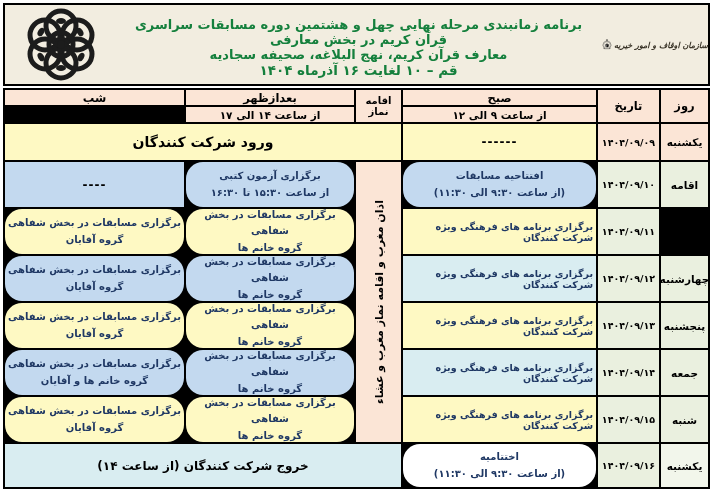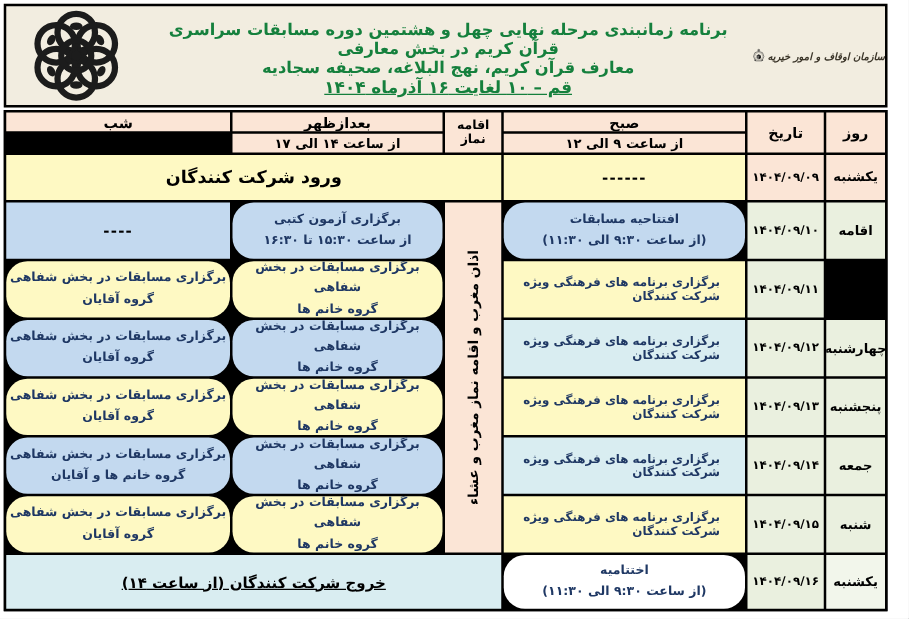--- a/index.html
+++ b/index.html
@@ -6,21 +6,21 @@
   .page{position:relative;width:727px;height:495px;background:#ffffff;overflow:hidden;
         font-family:"DejaVu Sans","Liberation Sans",sans-serif;font-weight:bold;}
   
   .banner{position:absolute;left:3px;top:3px;width:703px;height:79px;background:#F2EDE0;
           border:2px solid #000;display:flex;flex-direction:row;align-items:center;}
   .rosette{width:112px;display:flex;align-items:center;justify-content:center;}
   .titles{flex:1;display:flex;flex-direction:column;justify-content:flex-end;
           align-items:center;text-align:center;direction:rtl;color:#15803d;padding:7px 0 6px 0;height:66px;}
   .t1{font-size:13px;}
   .t2{font-size:13px;}
-  .t3{font-size:13.5px;text-decoration:underline;}
+  .t3{font-size:13.5px;}
   .awqaf{width:108px;display:flex;flex-direction:row;align-items:center;justify-content:center;}
   .awqaf-caption{font-size:8px;direction:rtl;color:#3a3428;margin-top:1px;font-style:italic;white-space:nowrap;}
   
   .grid{position:absolute;left:3px;top:88px;width:703px;height:397px;background:#000;
         border:2px solid #000;display:grid;gap:2px;direction:rtl;
         grid-template-columns:47px 61px 193px 45px 168px 1fr;
         grid-template-rows:15px 15px 36px repeat(6,45px) 1fr;}
   .c{background:#fef9c3;display:flex;flex-direction:column;align-items:center;justify-content:center;
      text-align:center;direction:rtl;overflow:hidden;}
   .peach{background:#FBE5D6;}
@@ -28,24 +28,24 @@
   .blue{background:#C3D9EF;}
   .cyan{background:#D9EDF1;}
   .lav{background:#ffffff;}
   .pale{background:#F2F6EB;}
   .hdr{font-size:11.5px;color:#000;}
   .hdr-sm{font-size:10px;color:#000;}
   .time{font-size:10.5px;color:#000;}
   .day{font-size:10.5px;color:#000;}
   .date{font-size:9.5px;color:#000;letter-spacing:-0.3px;}
   .navy{color:#1F3864;font-size:10px;line-height:1.65;border-radius:17px;}
-  .oneline{color:#1F3864;font-size:9.5px;align-items:flex-start;padding-right:20px;text-align:right;}
+  .oneline{color:#1F3864;font-size:9.5px;align-items:flex-start;padding-right:3px;text-align:right;}
   .dash{color:#000;font-size:12px;letter-spacing:1px;}
   .entry{color:#000;font-size:14px;}
-  .exit{color:#000;font-size:12px;text-decoration:underline;}
+  .exit{color:#000;font-size:12px;}
   .closing{font-size:10px;}
   .prayer-cell{position:relative;}
   .prayer-cell > span{position:absolute;top:50%;left:50%;transform:translate(-50%,-50%) rotate(-90deg);
      white-space:nowrap;font-size:11px;color:#000;}
 </style>
 </head>
 <body>
 
 <div class="page">
 

